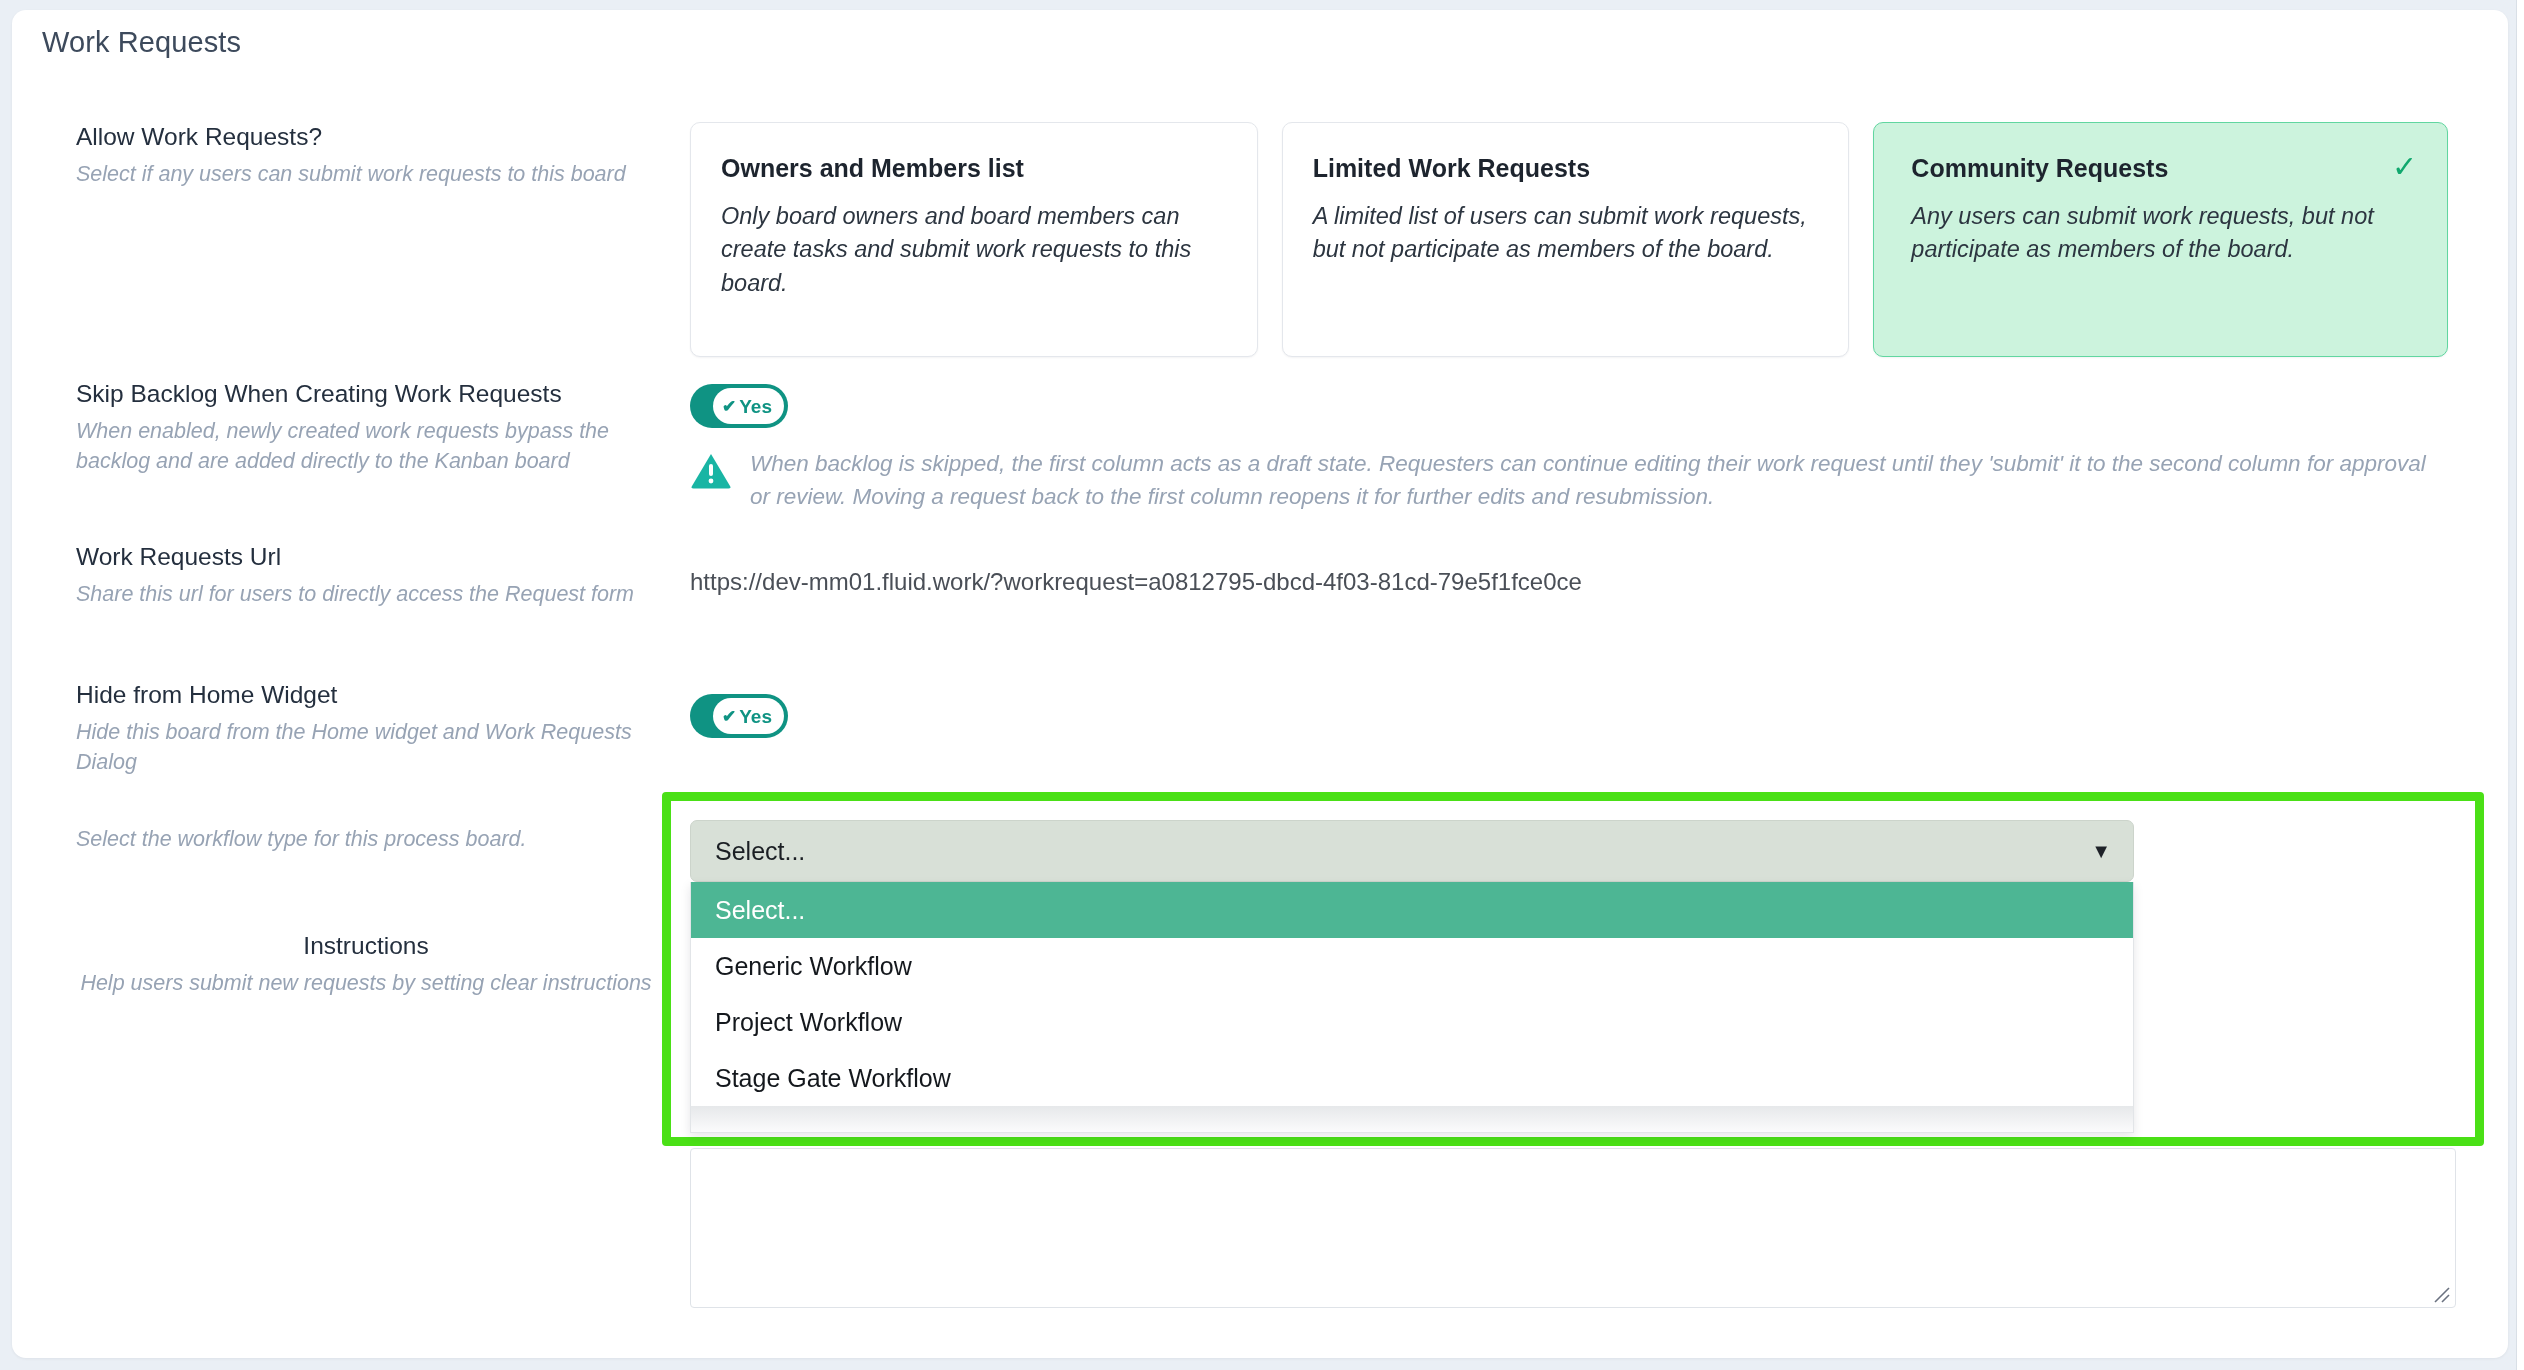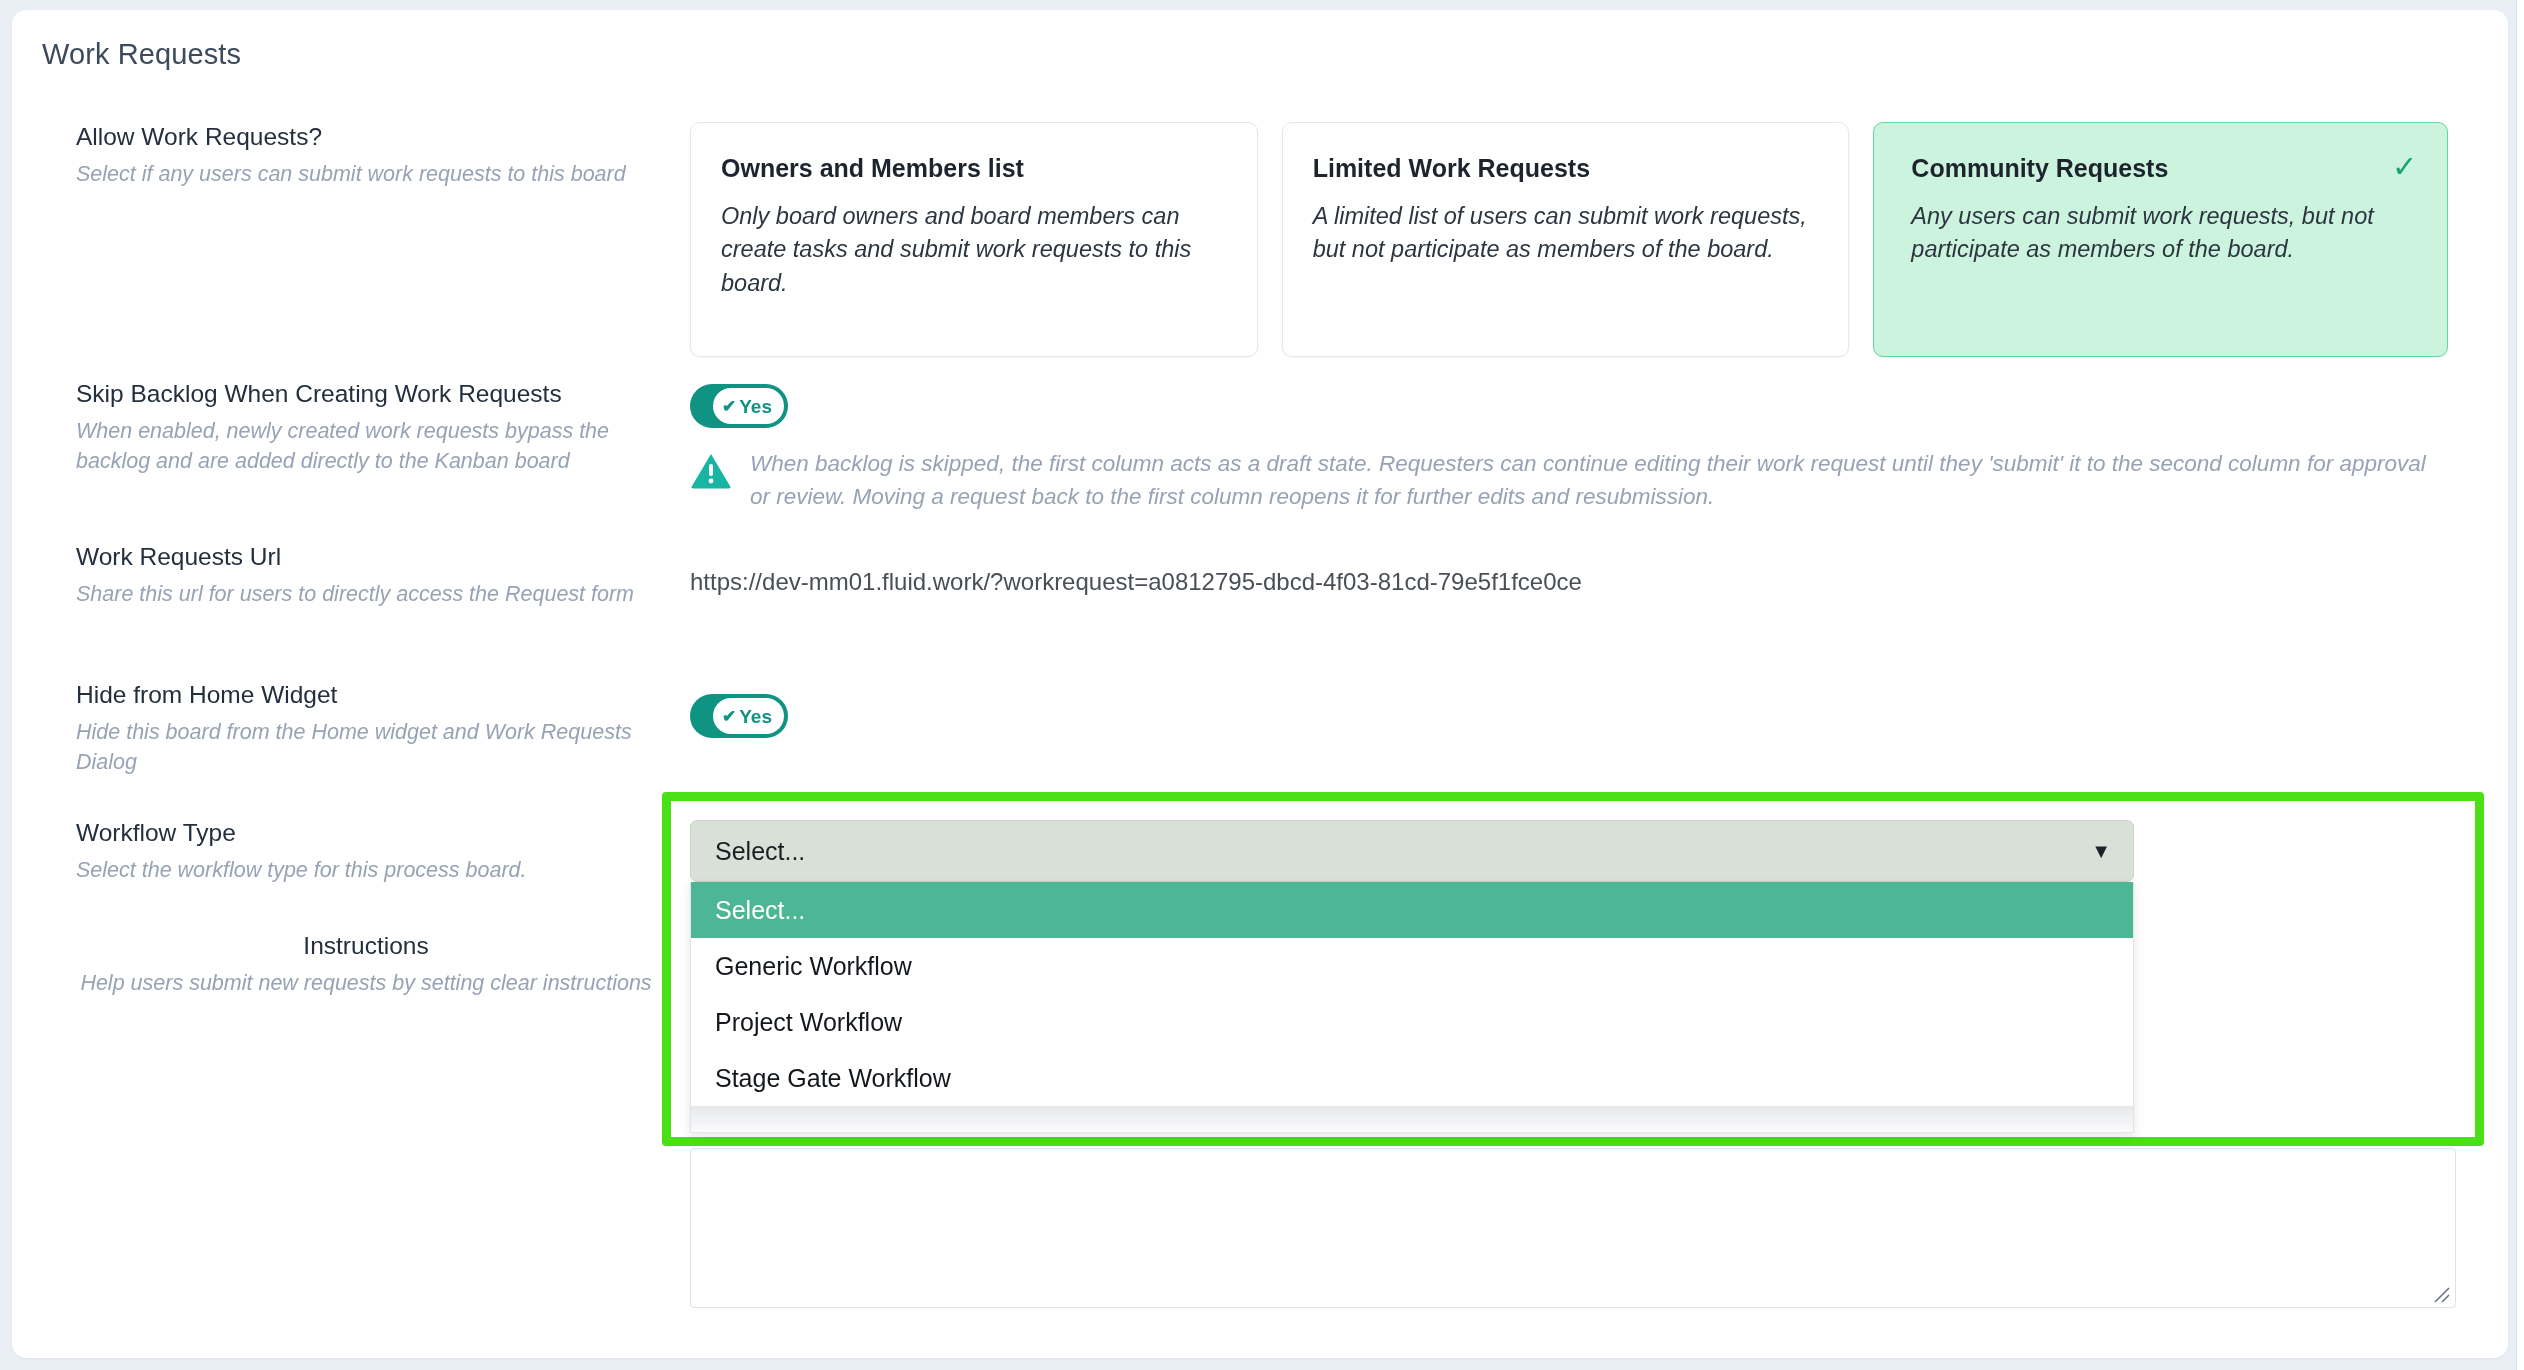--- a/index.html
+++ b/index.html
@@ -35,21 +35,21 @@
     width: 2496px; height: 1348px;
     background: #ffffff;
     border-radius: 14px;
     box-shadow: 0 1px 3px rgba(16,24,40,.06);
     overflow: visible;
   }
 
   
   #card-title {
     position: absolute;
-    left: 30px; top: 28px;
+    left: 30px; top: 16px;
     font-size: 29px;
     color: #3d4a5c;
     letter-spacing: .1px;
     white-space: nowrap;
   }
 
   
   .field-label {
     position: absolute;
     left: 64px;
@@ -293,21 +293,20 @@
       <span class="lbl">Work Requests Url</span>
       <span class="hint">Share this url for users to directly access the Request form</span>
     </div>
 
     <div class="field-label" id="lbl-hide">
       <span class="lbl">Hide from Home Widget</span>
       <span class="hint">Hide this board from the Home widget and Work Requests Dialog</span>
     </div>
 
     <div class="field-label" id="lbl-workflow">
-      <span class="lbl">Workflow Type</span>
       <span class="hint">Select the workflow type for this process board.</span>
     </div>
 
     <div class="field-label" id="lbl-instr">
       <span class="lbl">Instructions</span>
       <span class="hint">Help users submit new requests by setting clear instructions</span>
     </div>
 
     <div id="options">
 

